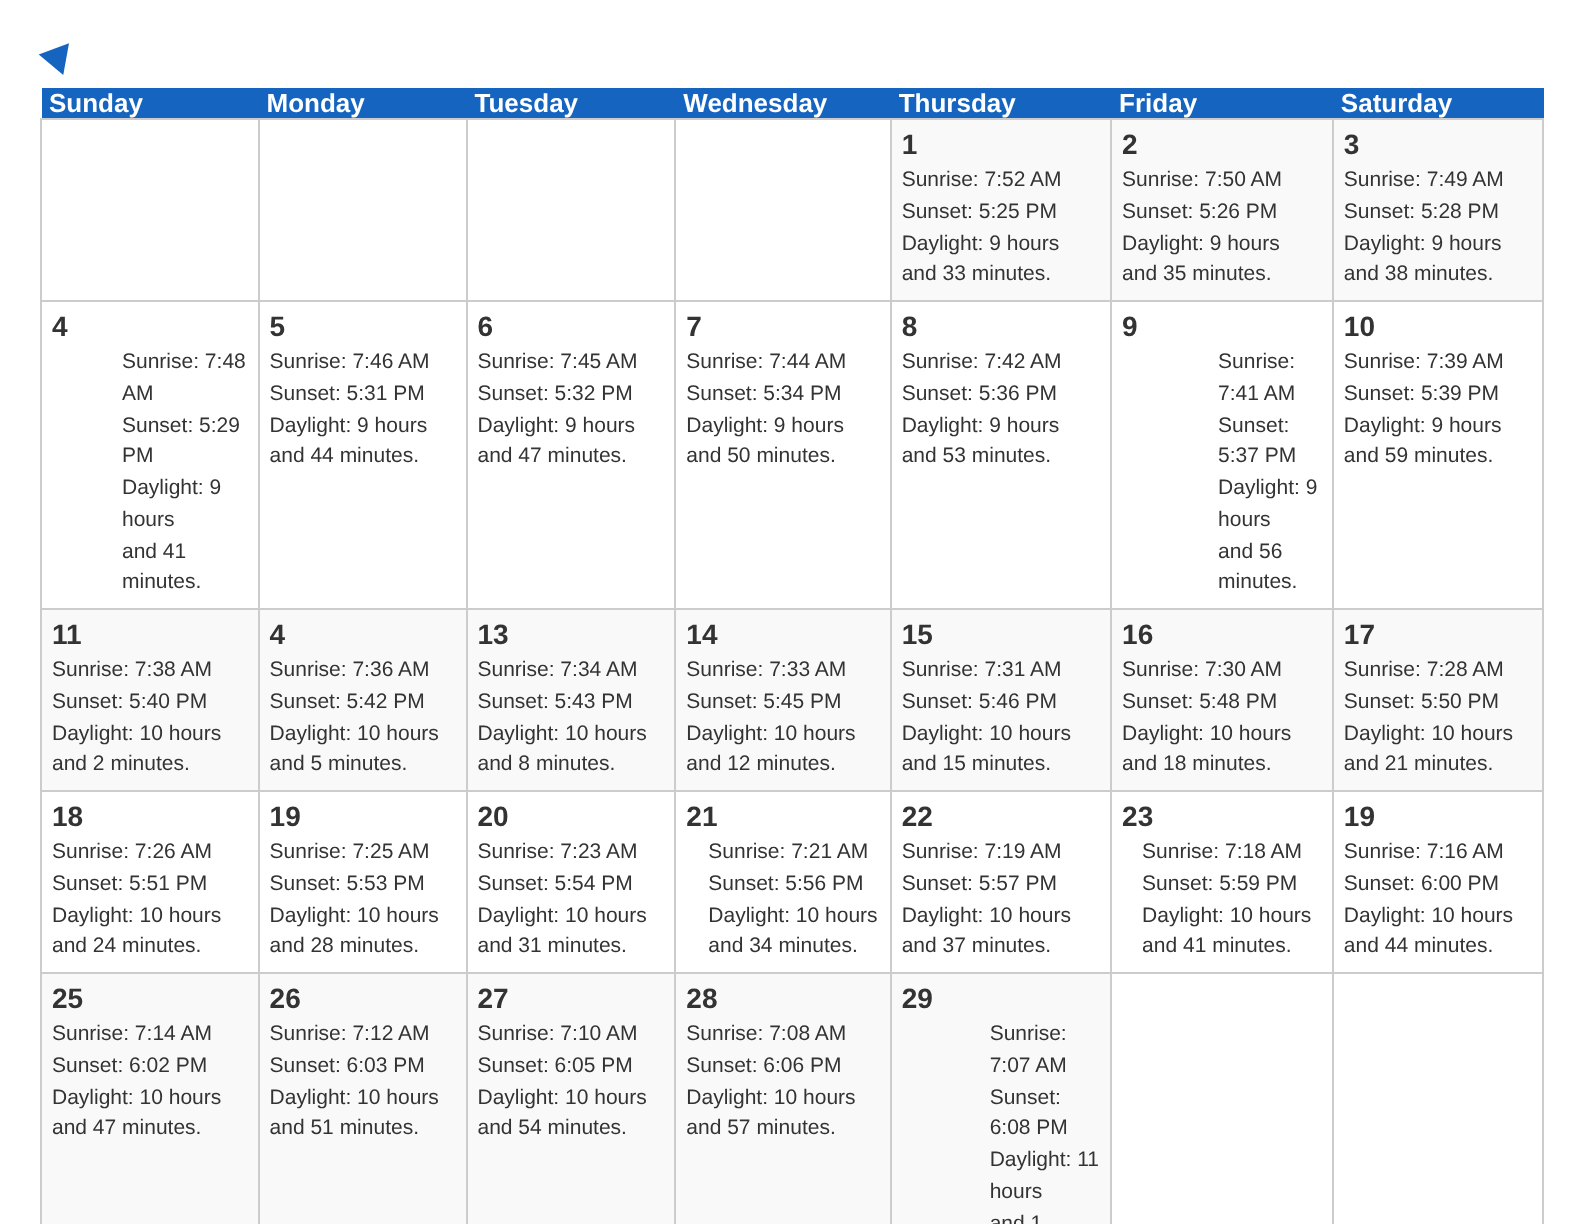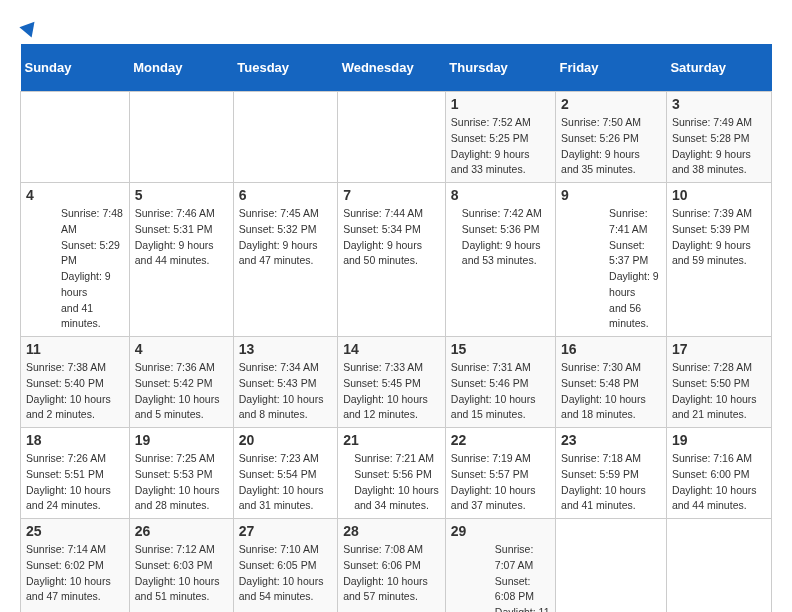--- a/index.html
+++ b/index.html
@@ -62,21 +62,21 @@
       color: #555;
     }
     table {
       width: 100%;
       border-collapse: collapse;
       font-size: 11px;
     }
     thead tr th {
       background-color: #1565c0;
       color: #fff;
-      padding: 16px 4px;
+      padding: 0 4px;
       text-align: left;
       font-size: 13px;
       font-weight: bold;
     }
     tbody tr td {
       border: 1px solid #ccc;
       vertical-align: top;
       padding: 4px 5px;
       width: 113px;
       min-height: 80px;
@@ -186,21 +186,21 @@
         </td>
         <td>
           <span class="day-number">7</span>
           <div class="day-info" style="white-space: pre-line;">Sunrise: 7:44 AM
 Sunset: 5:34 PM
 Daylight: 9 hours
 and 50 minutes.</div>
         </td>
         <td>
           <span class="day-number">8</span>
-          <div class="day-info" style="white-space: pre-line; margin-left: 11px;">Sunrise: 7:42 AM
+          <div class="day-info" style="white-space: pre-line;">Sunrise: 7:42 AM
 Sunset: 5:36 PM
 Daylight: 9 hours
 and 53 minutes.</div>
         </td>
         <td>
           <span class="day-number">9</span>
           <div class="day-info" style="white-space: pre-line; margin-left: 48px;">Sunrise: 7:41 AM
 Sunset: 5:37 PM
 Daylight: 9 hours
 and 56 minutes.</div>
@@ -295,21 +295,21 @@
         </td>
         <td>
           <span class="day-number">22</span>
           <div class="day-info" style="white-space: pre-line;">Sunrise: 7:19 AM
 Sunset: 5:57 PM
 Daylight: 10 hours
 and 37 minutes.</div>
         </td>
         <td>
           <span class="day-number">23</span>
-          <div class="day-info" style="white-space: pre-line;">Sunrise: 7:18 AM
+          <div class="day-info" style="white-space: pre-line; margin-left: 10px;">Sunrise: 7:18 AM
 Sunset: 5:59 PM
 Daylight: 10 hours
 and 41 minutes.</div>
         </td>
         <td>
           <span class="day-number">19</span>
           <div class="day-info" style="white-space: pre-line;">Sunrise: 7:16 AM
 Sunset: 6:00 PM
 Daylight: 10 hours
 and 44 minutes.</div>

